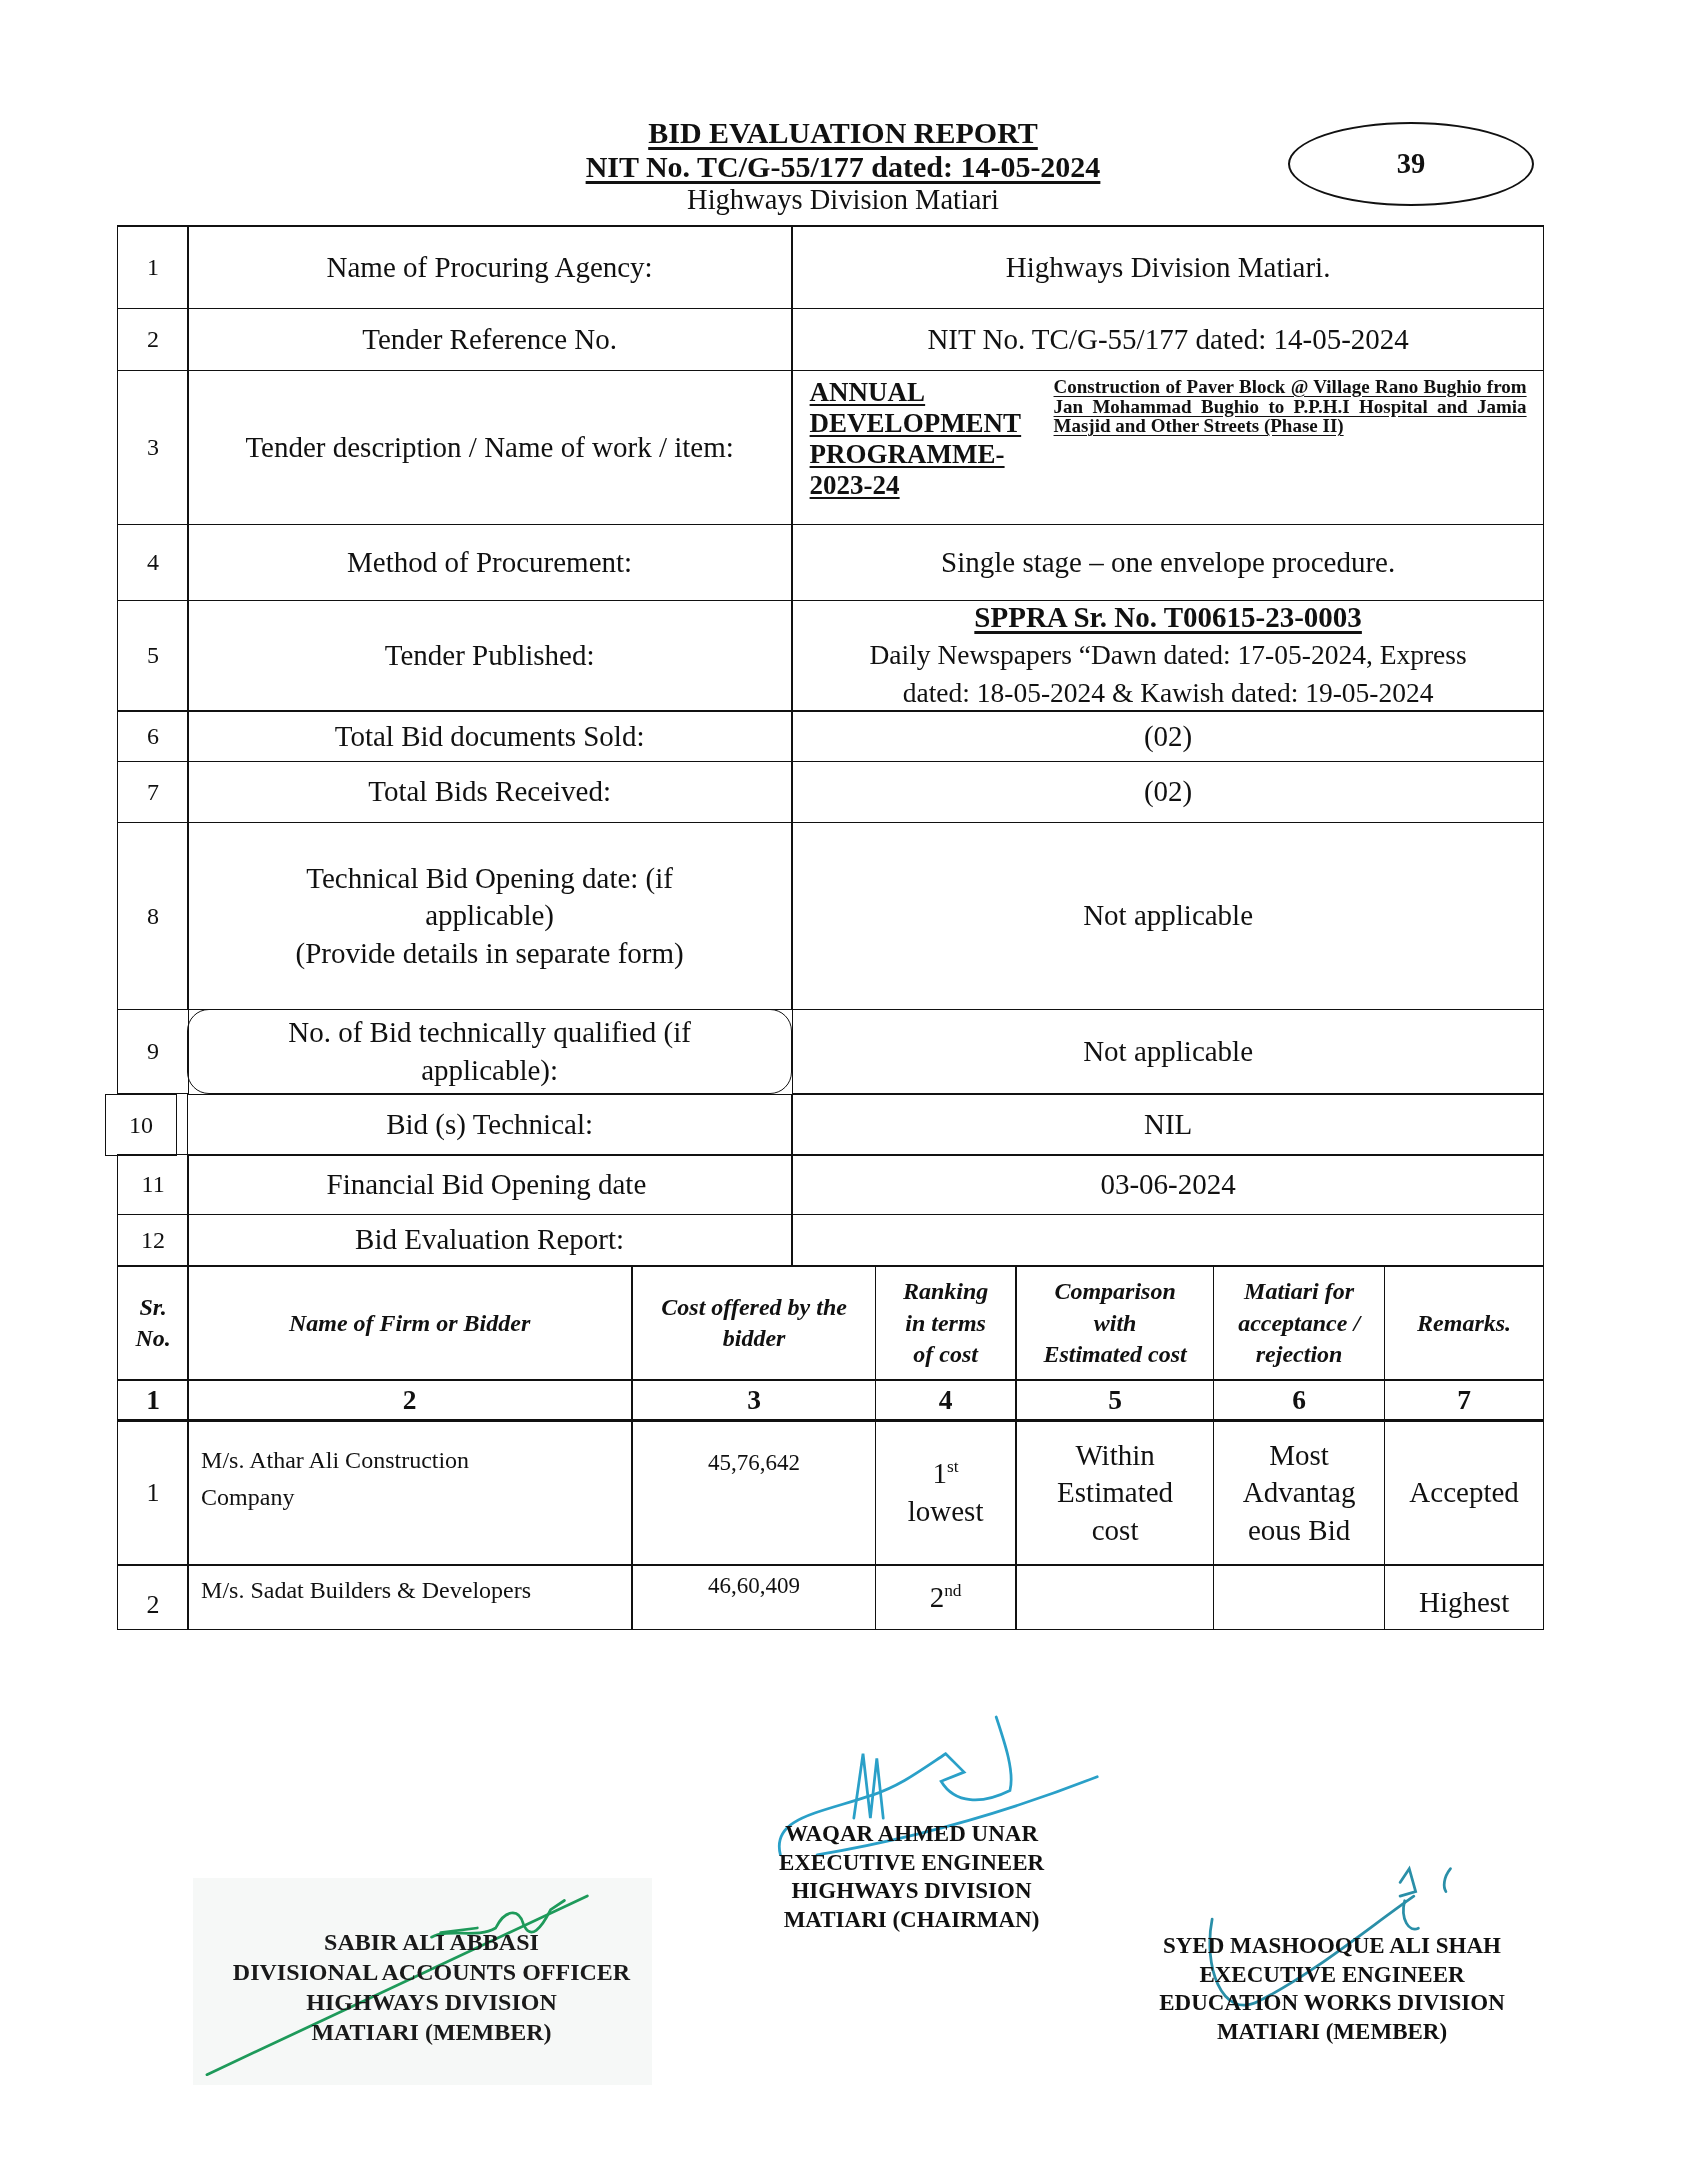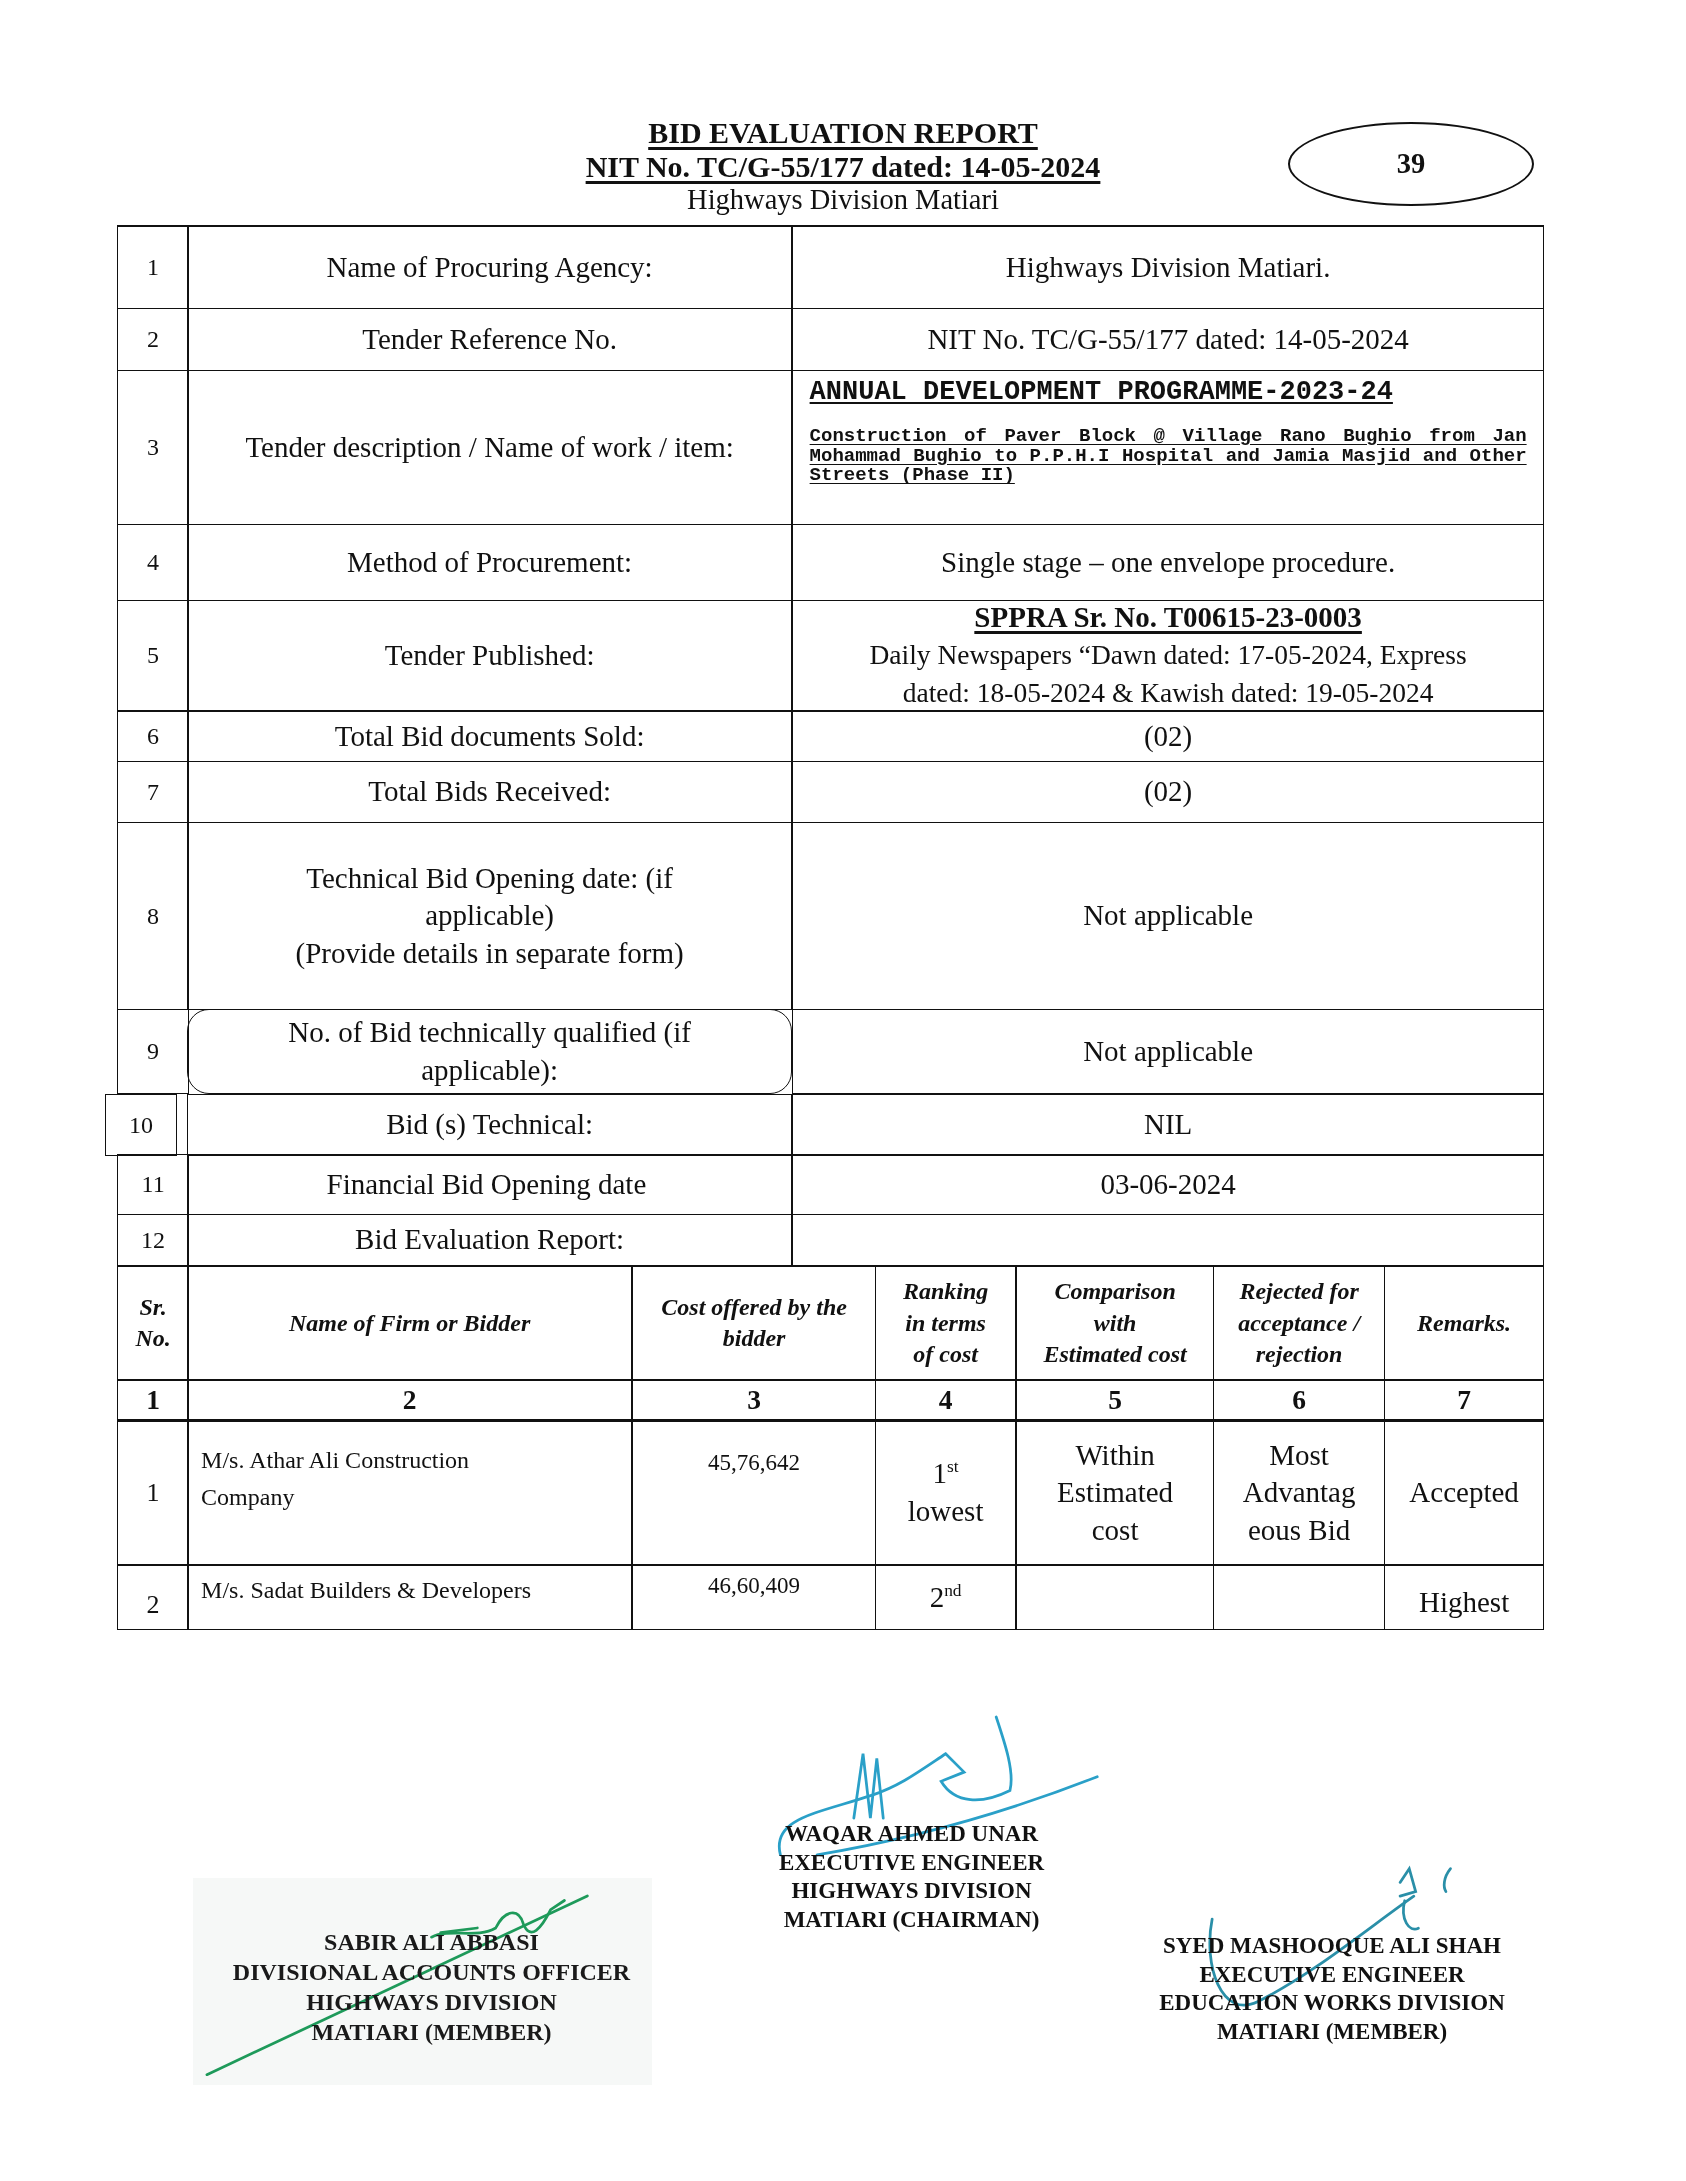--- a/index.html
+++ b/index.html
@@ -19,21 +19,21 @@
 
   
   .cell { position:absolute; box-sizing:border-box; border:1.8px solid #111;
           display:flex; align-items:center; justify-content:center; text-align:center;
           margin-left:-0.9px; margin-top:-0.9px; }
   .num { font-size:24px; }
   .lbl { font-size:29px; line-height:1.3; padding:0 18.4px; }
   .val { font-size:29px; line-height:1.3; padding:0 14.7px; }
   .thick-top { border-top-width:2.8px; }
 
-  .adp { flex-direction:column; align-items:stretch; justify-content:flex-start; padding:5.5px 16.5px 1.8px 16.5px; text-align:left;font-family:Liberation Mono, monospace; }
+  .adp { flex-direction:row; align-items:stretch; justify-content:flex-start; padding:5.5px 16.5px 1.8px 16.5px; text-align:left; }
   .adp-title { font-weight:bold; font-size:27px; text-decoration:underline; text-decoration-thickness:1.8px; text-underline-offset:2.8px; margin-bottom:20px; }
   .adp-desc { font-weight:bold; font-size:19px; line-height:1.05; text-align:justify; text-decoration:underline; text-underline-offset:2.8px; }
 
   .pub { flex-direction:column; }
   .pub-sppra { font-weight:bold; font-size:29px; text-decoration:underline; text-decoration-thickness:2.8px; text-underline-offset:3.7px; line-height:1.15; }
   .pub-line { font-size:27.5px; line-height:1.25; }
 
   
   .hdr { font-size:24px; font-weight:bold; font-style:italic; line-height:1.3; padding:0 5.5px; }
   .colnum { font-size:27.5px; font-weight:bold; }
@@ -137,21 +137,21 @@
     <div>Ranking</div>
     <div>in terms</div>
     <div>of cost</div>
   </div>
   <div class="cell hdr thick-top" style="left:1017px;top:1266px;width:198px;height:115px;flex-direction:column;">
     <div>Comparison</div>
     <div>with</div>
     <div>Estimated cost</div>
   </div>
   <div class="cell hdr thick-top" style="left:1214px;top:1266px;width:172px;height:115px;flex-direction:column;">
-    <div>Rejected for</div>
+    <div>Matiari for</div>
     <div>acceptance /</div>
     <div>rejection</div>
   </div>
   <div class="cell hdr thick-top" style="left:1385px;top:1266px;width:160px;height:115px;">Remarks.</div>
 
   <div class="cell colnum thick-top" style="left:118px;top:1380px;width:72px;height:41px;">1</div>
   <div class="cell colnum thick-top" style="left:188px;top:1380px;width:445px;height:41px;">2</div>
   <div class="cell colnum thick-top" style="left:633px;top:1380px;width:244px;height:41px;">3</div>
   <div class="cell colnum thick-top" style="left:876px;top:1380px;width:141px;height:41px;">4</div>
   <div class="cell colnum thick-top" style="left:1017px;top:1380px;width:198px;height:41px;">5</div>

